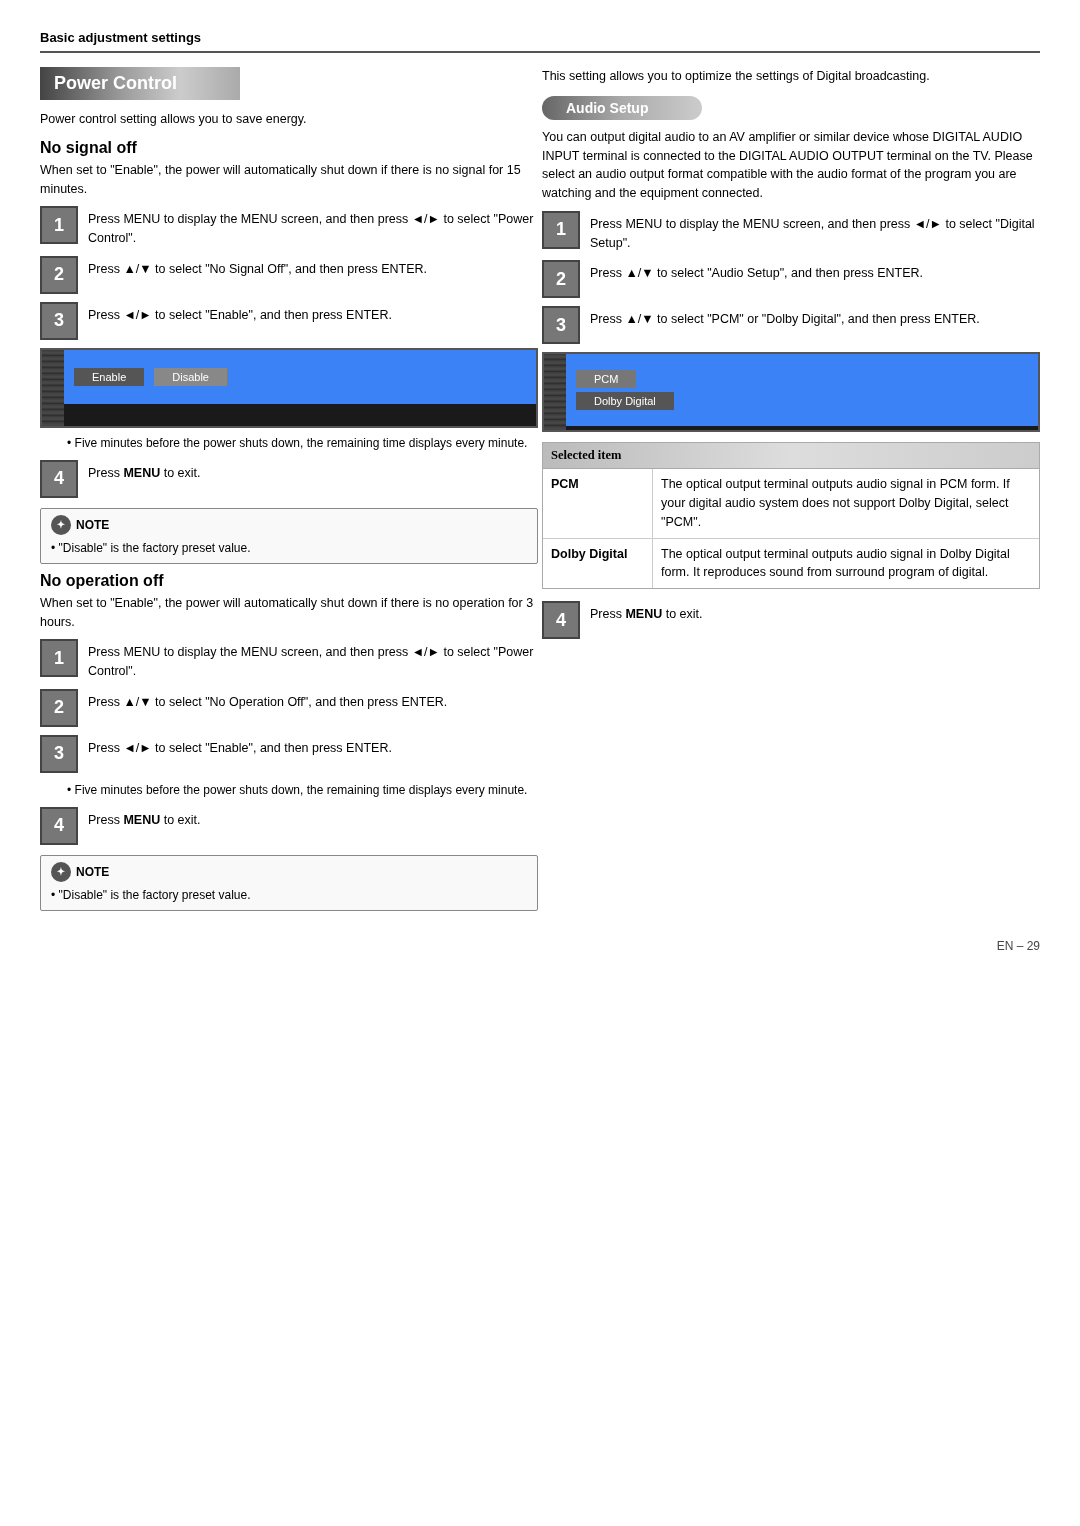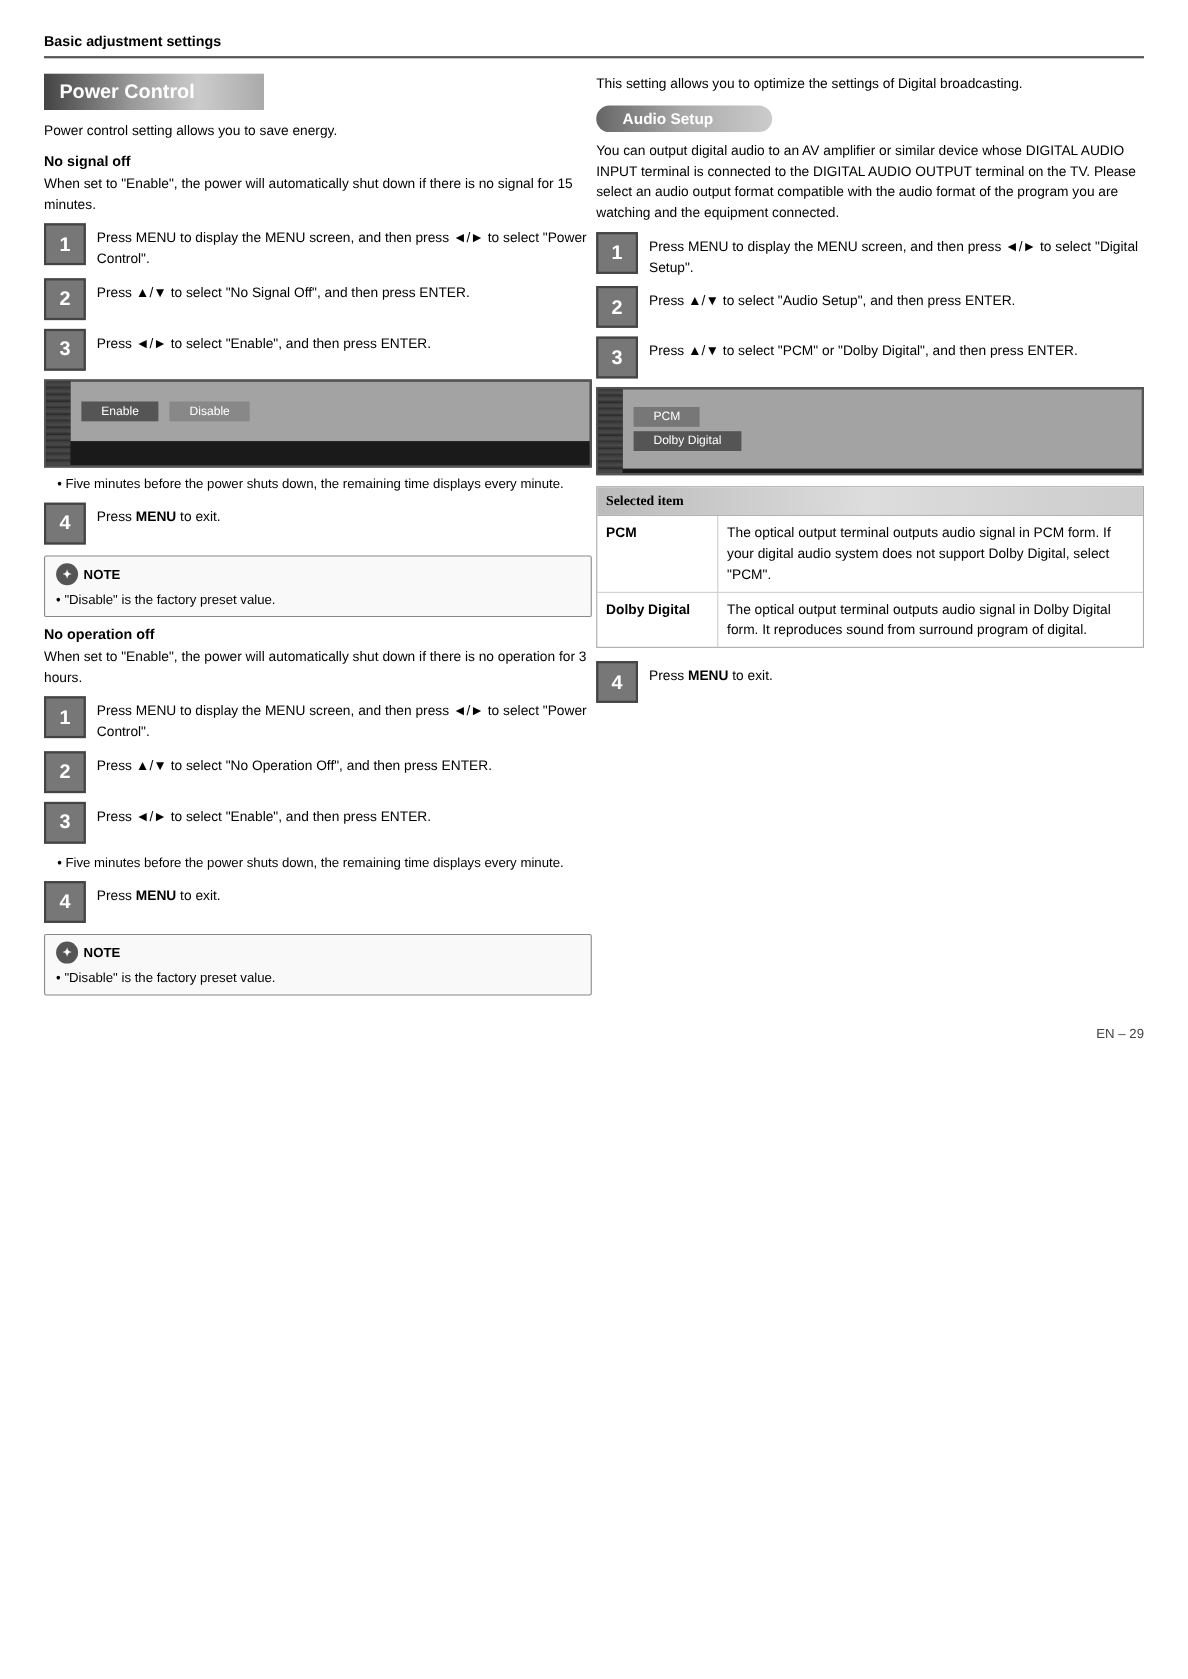--- a/index.html
+++ b/index.html
@@ -51,21 +51,21 @@
       display: inline-block;
       min-width: 160px;
       border-radius: 12px;
     }
     .section-desc {
       font-size: 12.5px;
       margin-bottom: 10px;
       line-height: 1.5;
     }
     .subsection-name {
-      font-size: 13px;
+      font-size: 16px;
       font-weight: bold;
       margin-bottom: 4px;
     }
     .subsection-desc {
       font-size: 12.5px;
       margin-bottom: 8px;
       line-height: 1.5;
     }
     .steps {
       display: flex;
@@ -120,21 +120,21 @@
       background: #888;
     }
     .btn-pcm {
       background: #777;
     }
     .btn-dolby {
       background: #555;
     }
     .bullet-note {
       font-size: 12px;
-      margin: 2px 0 2px 12px;
+      margin: 2px 0 2px 27px;
       line-height: 1.5;
     }
     .note-box {
       border: 1.5px solid #888;
       border-radius: 2px;
       padding: 6px 10px;
       margin: 10px 0 8px 0;
       background: #f9f9f9;
     }
     .note-title {
@@ -221,21 +221,21 @@
       min-height: 80px;
     }
     .screen-side-bar {
       position: absolute;
       left: 0; top: 0; bottom: 0;
       width: 22px;
       background: repeating-linear-gradient(180deg, #3a3a3a 0px, #4a4a4a 3px, #2a2a2a 6px);
     }
     .screen-content {
       padding: 10px 10px 10px 10px;
-      background: #a3a3a3;
+      background: #3b82f6;
     }
   </style>
 </head>
 <body>
 
 <div class="page">
 
   <div class="page-header">
     <span>Basic adjustment settings</span>
   </div>

